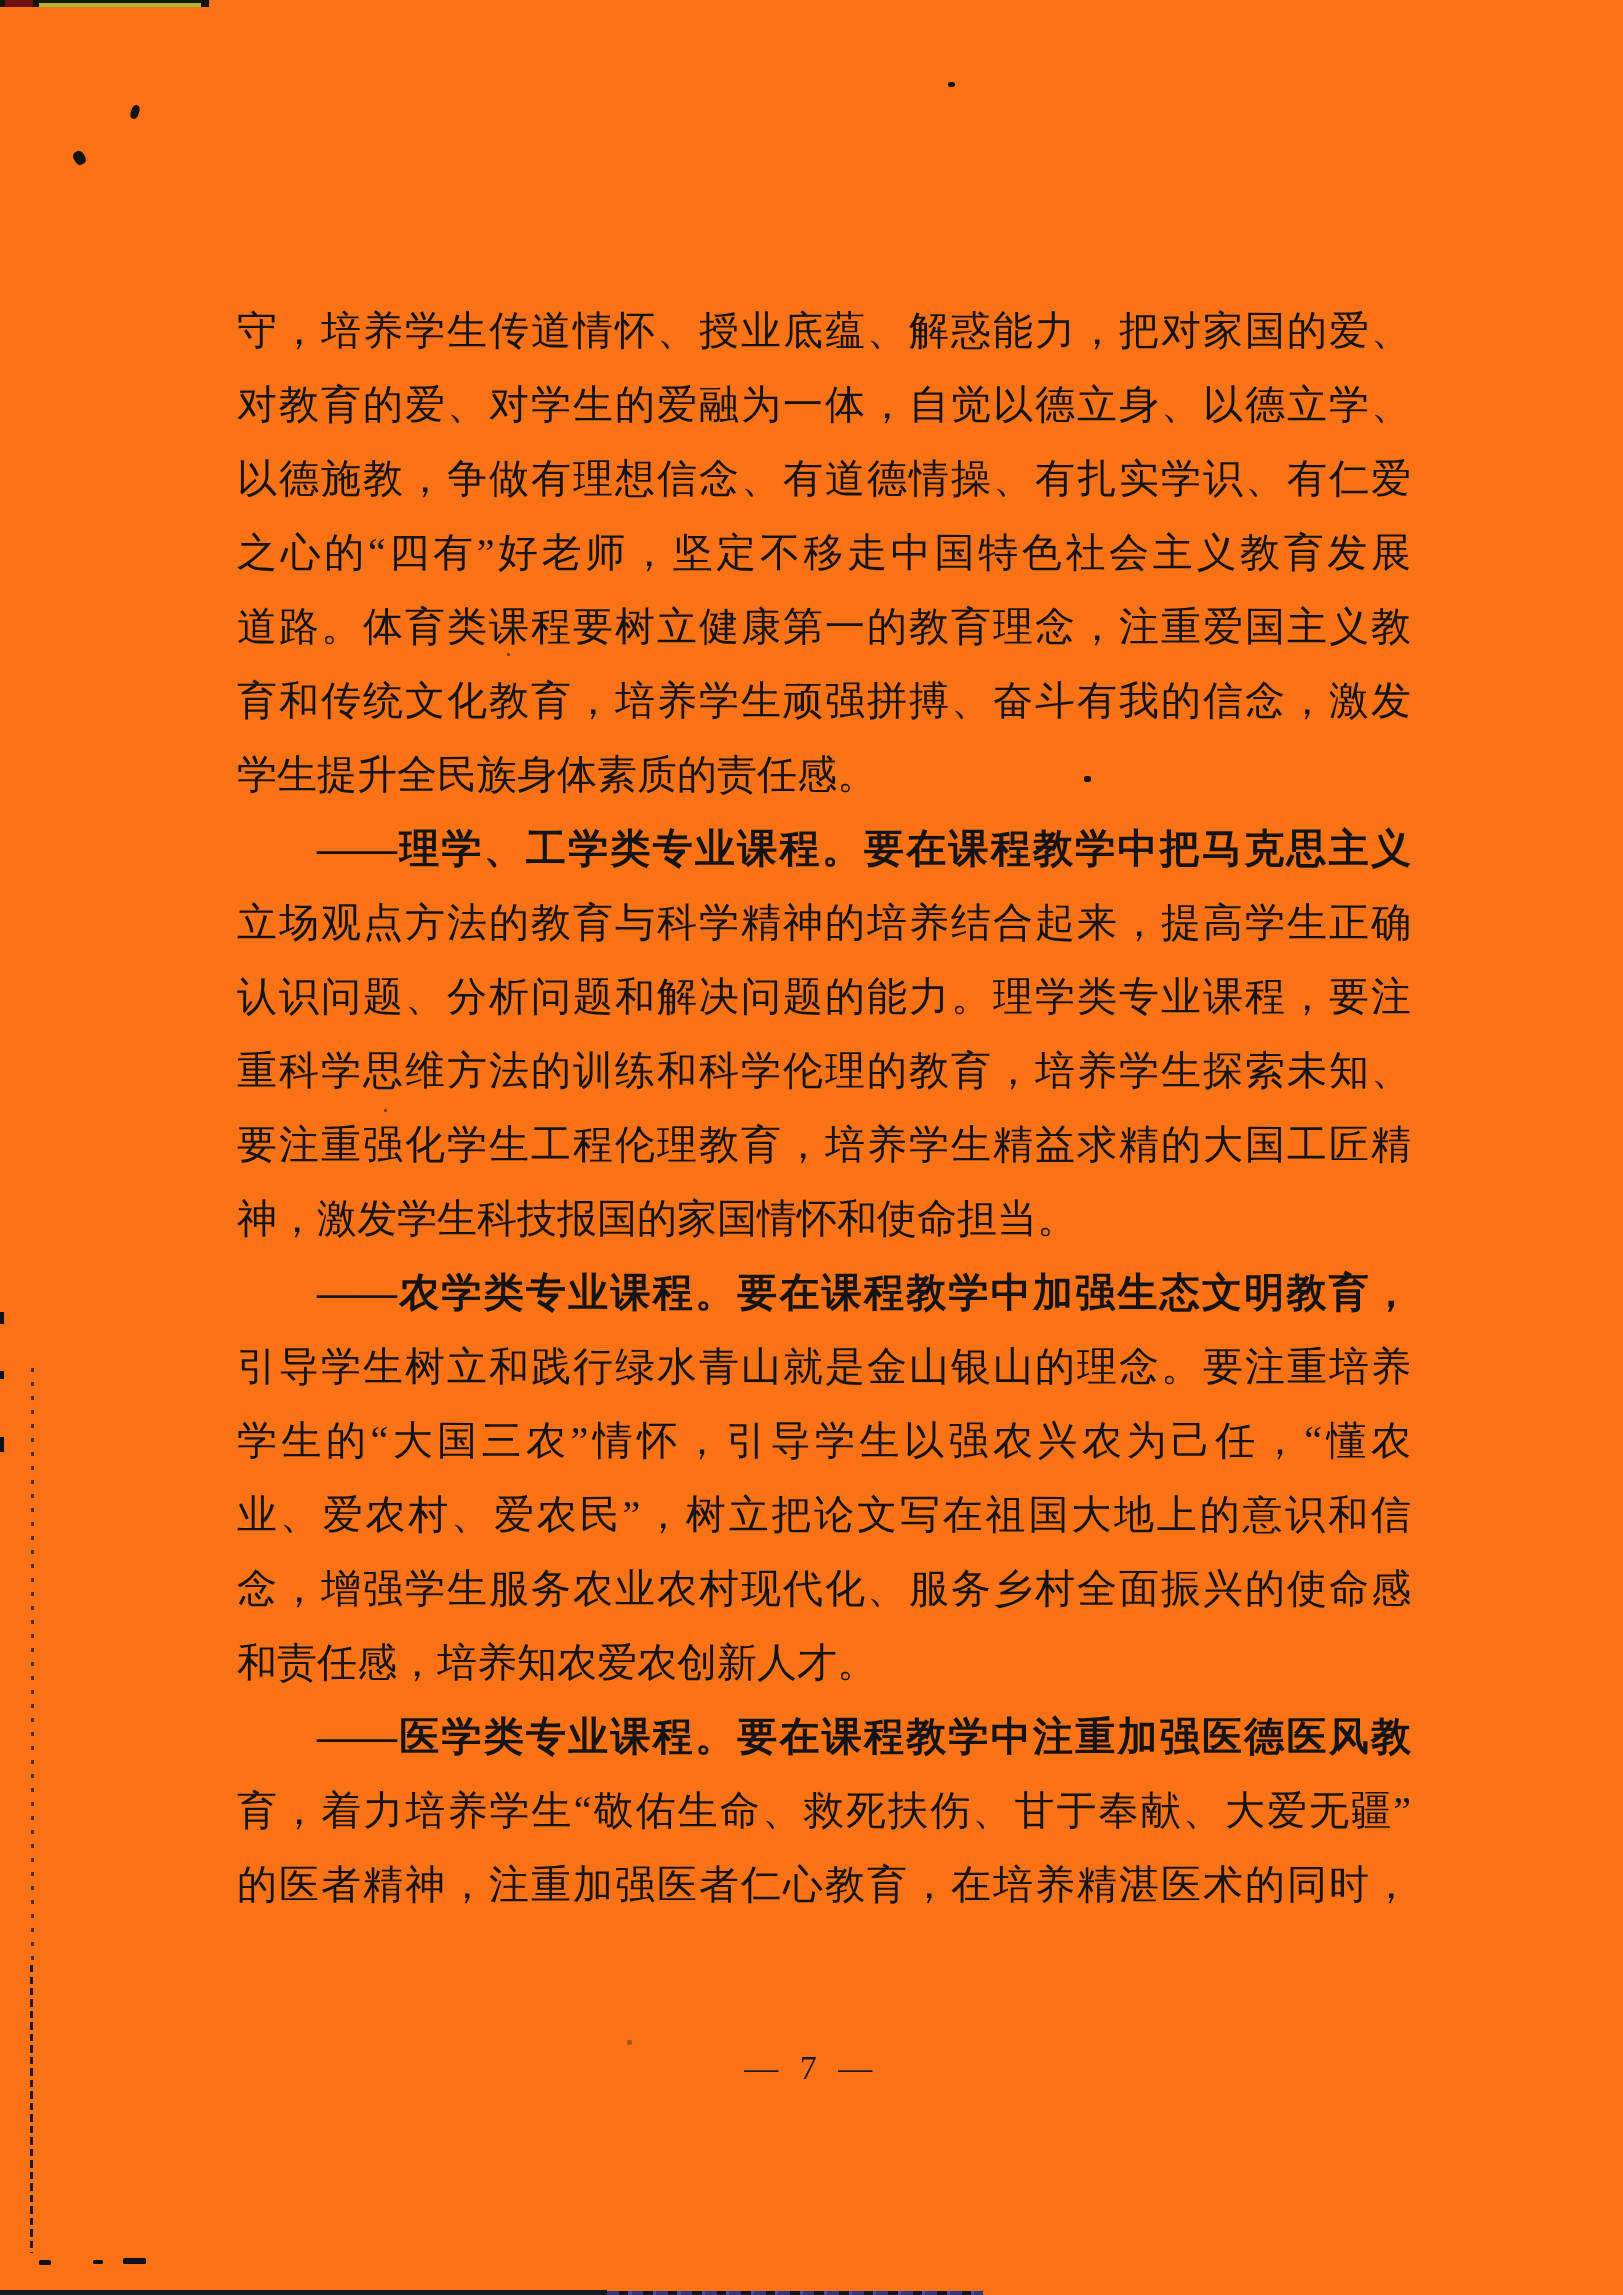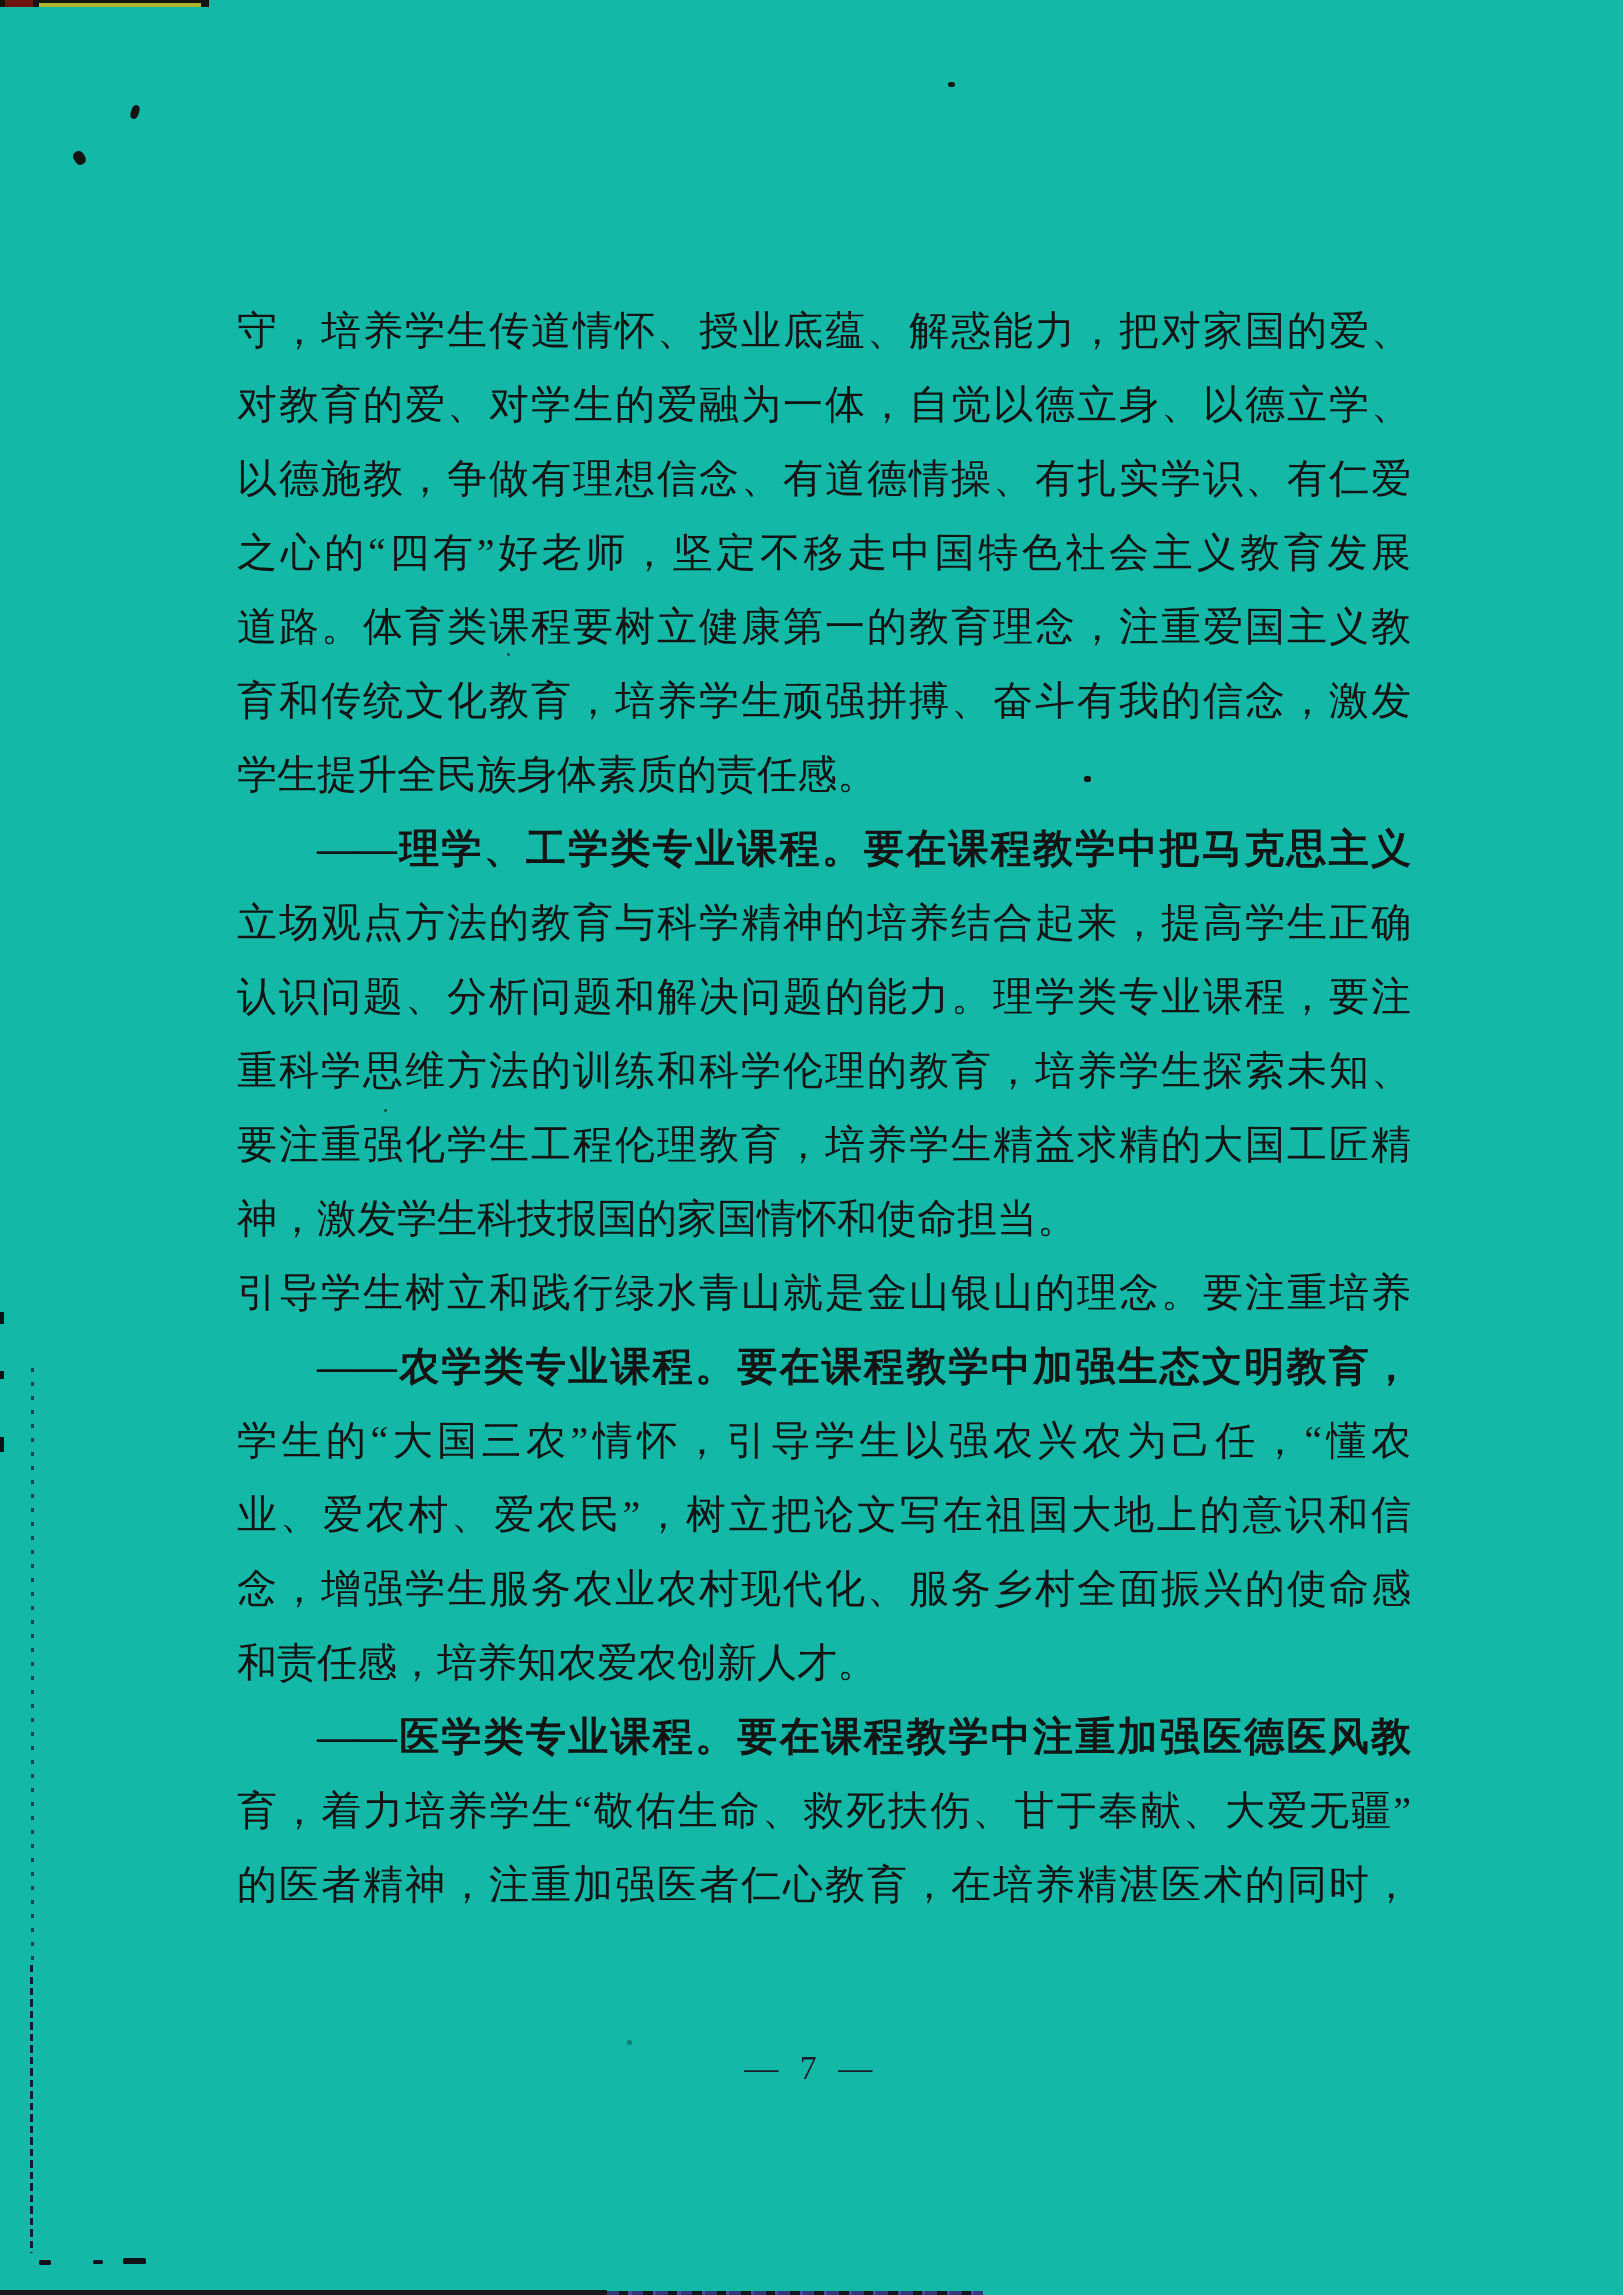--- a/index.html
+++ b/index.html
@@ -1,19 +1,19 @@
 <!DOCTYPE html>
 <html style="font-size:13px"><head>
 <meta charset="utf-8">
 <style>
   html,body{margin:0;padding:0;background:#e8e8e8;}
   .page{
     position:relative;
     width:1623px;height:2295px;
-    background:#14b8a6;
+    background:#f97316;
     overflow:hidden;
     font-family:"Liberation Serif", serif;
     color:#161616;
   }
   
   .textblock{
     position:absolute;
     left:237px;top:294px;width:1174px;
   }
   .line{
@@ -90,22 +90,22 @@
     <div class="line fill">之心的“四有”好老师，坚定不移走中国特色社会主义教育发展</div>
     <div class="line fill">道路。体育类课程要树立健康第一的教育理念，注重爱国主义教</div>
     <div class="line fill">育和传统文化教育，培养学生顽强拼搏、奋斗有我的信念，激发</div>
     <div class="line">学生提升全民族身体素质的责任感。</div>
     <div class="line fill indent">——理学、工学类专业课程。要在课程教学中把马克思主义</div>
     <div class="line fill">立场观点方法的教育与科学精神的培养结合起来，提高学生正确</div>
     <div class="line fill">认识问题、分析问题和解决问题的能力。理学类专业课程，要注</div>
     <div class="line fill">重科学思维方法的训练和科学伦理的教育，培养学生探索未知、</div>
     <div class="line fill">要注重强化学生工程伦理教育，培养学生精益求精的大国工匠精</div>
     <div class="line">神，激发学生科技报国的家国情怀和使命担当。</div>
+    <div class="line fill indent">——农学类专业课程。要在课程教学中加强生态文明教育，</div>
     <div class="line fill">引导学生树立和践行绿水青山就是金山银山的理念。要注重培养</div>
-    <div class="line fill indent">——农学类专业课程。要在课程教学中加强生态文明教育，</div>
     <div class="line fill">学生的“大国三农”情怀，引导学生以强农兴农为己任，“懂农</div>
     <div class="line fill">业、爱农村、爱农民”，树立把论文写在祖国大地上的意识和信</div>
     <div class="line fill">念，增强学生服务农业农村现代化、服务乡村全面振兴的使命感</div>
     <div class="line">和责任感，培养知农爱农创新人才。</div>
     <div class="line fill indent">——医学类专业课程。要在课程教学中注重加强医德医风教</div>
     <div class="line fill">育，着力培养学生“敬佑生命、救死扶伤、甘于奉献、大爱无疆”</div>
     <div class="line fill">的医者精神，注重加强医者仁心教育，在培养精湛医术的同时，</div>
   </div>
 
   <div class="pagenum">— 7 —</div>

